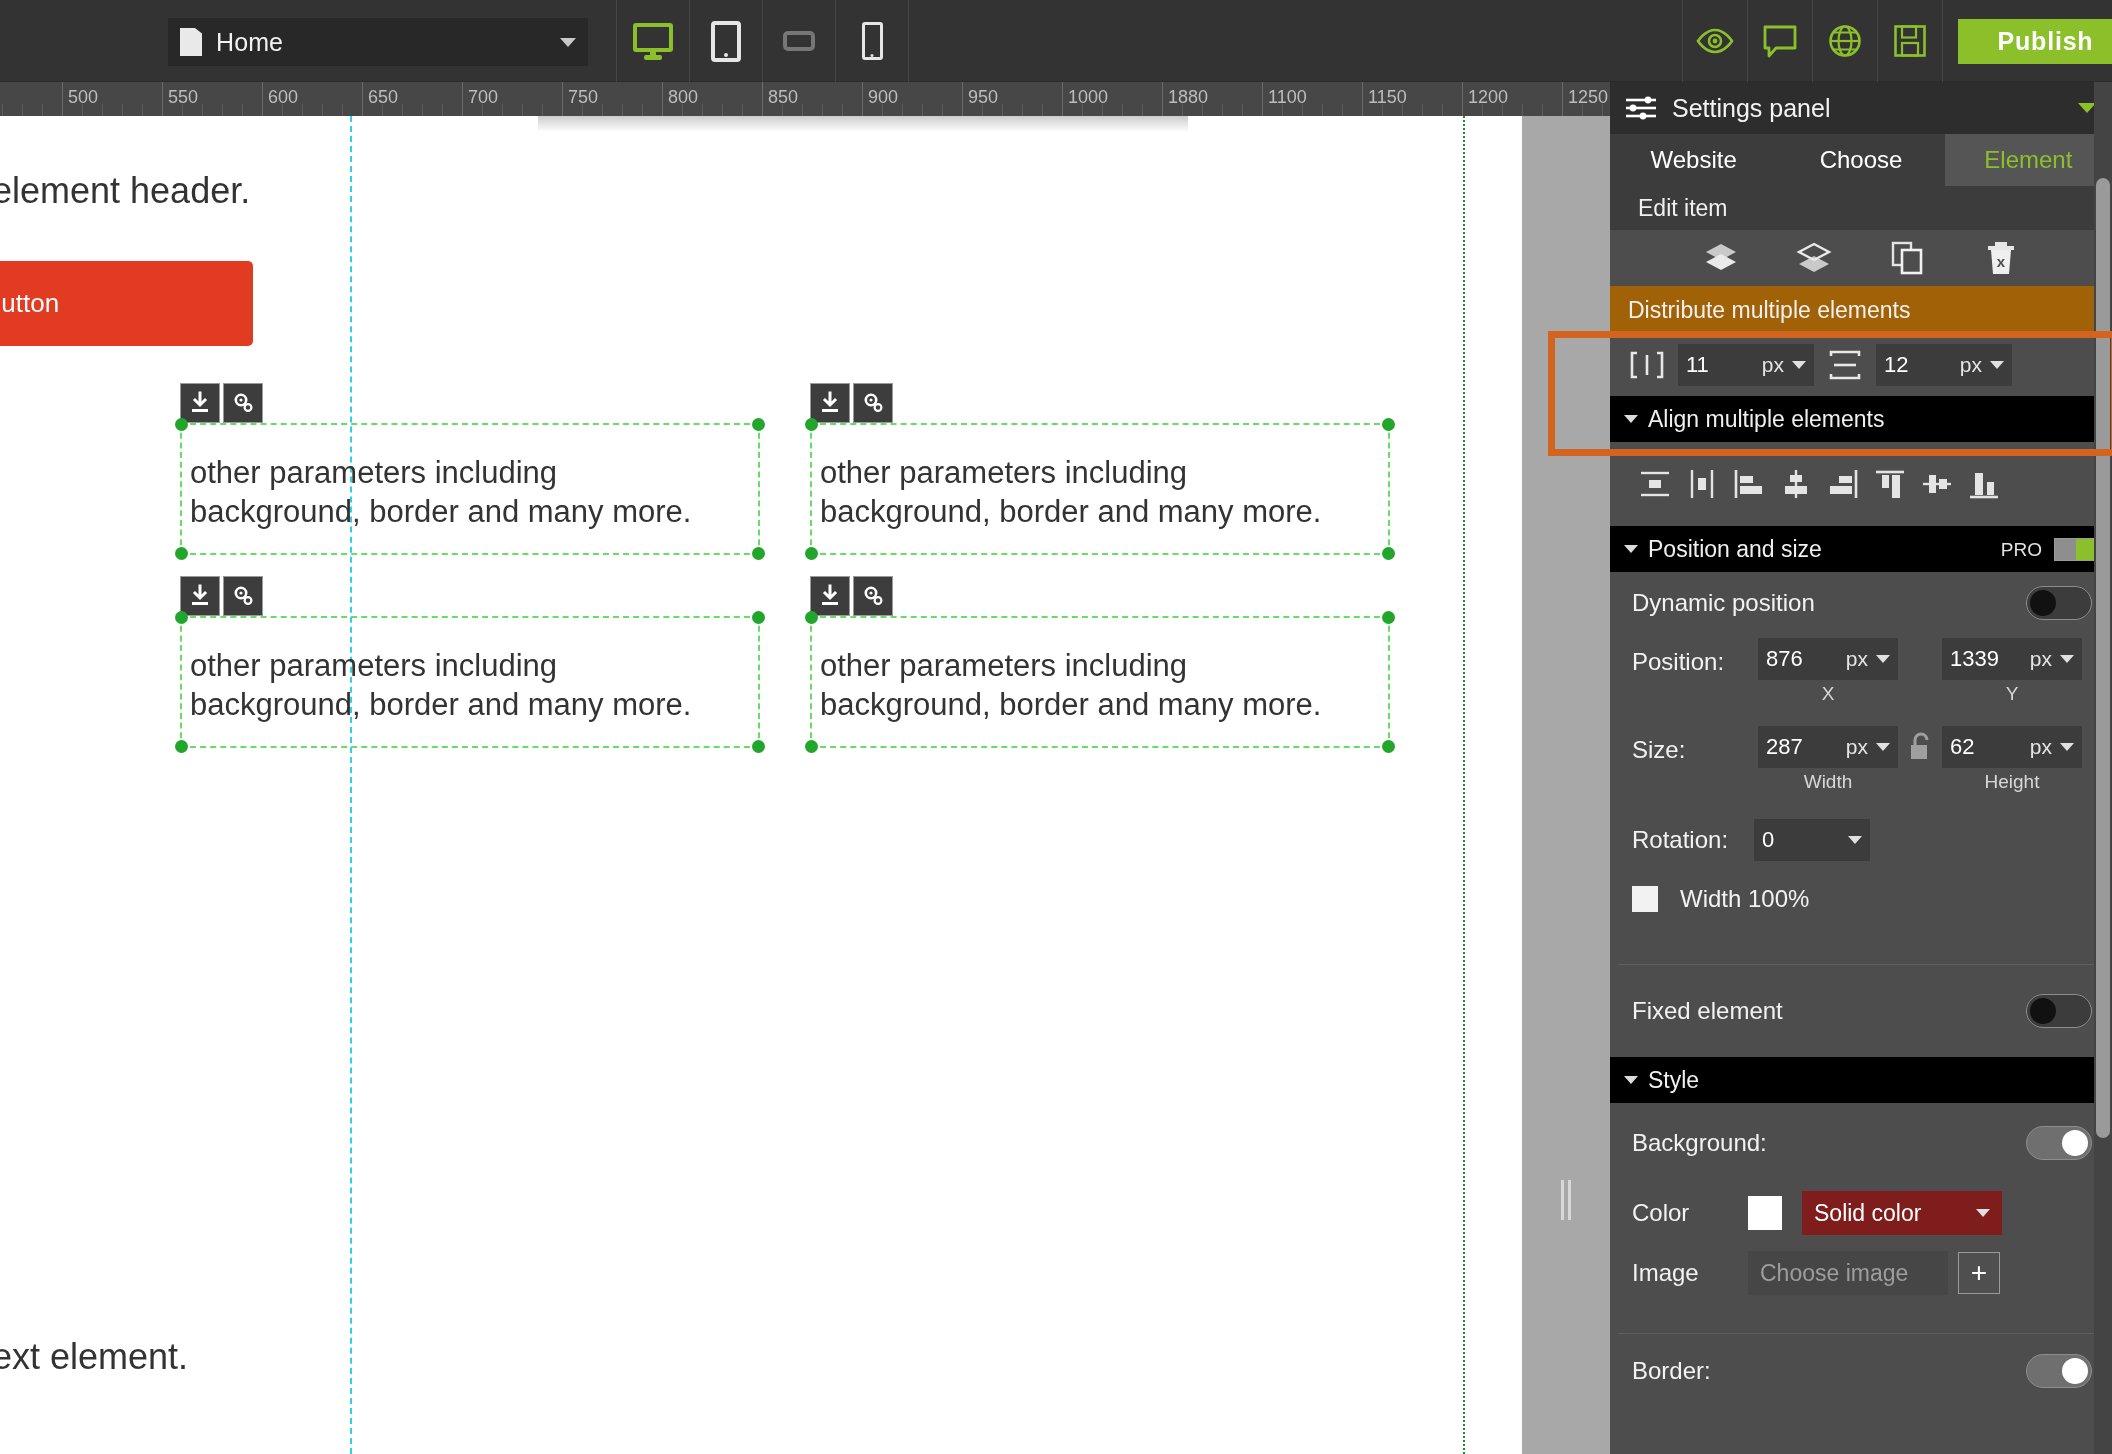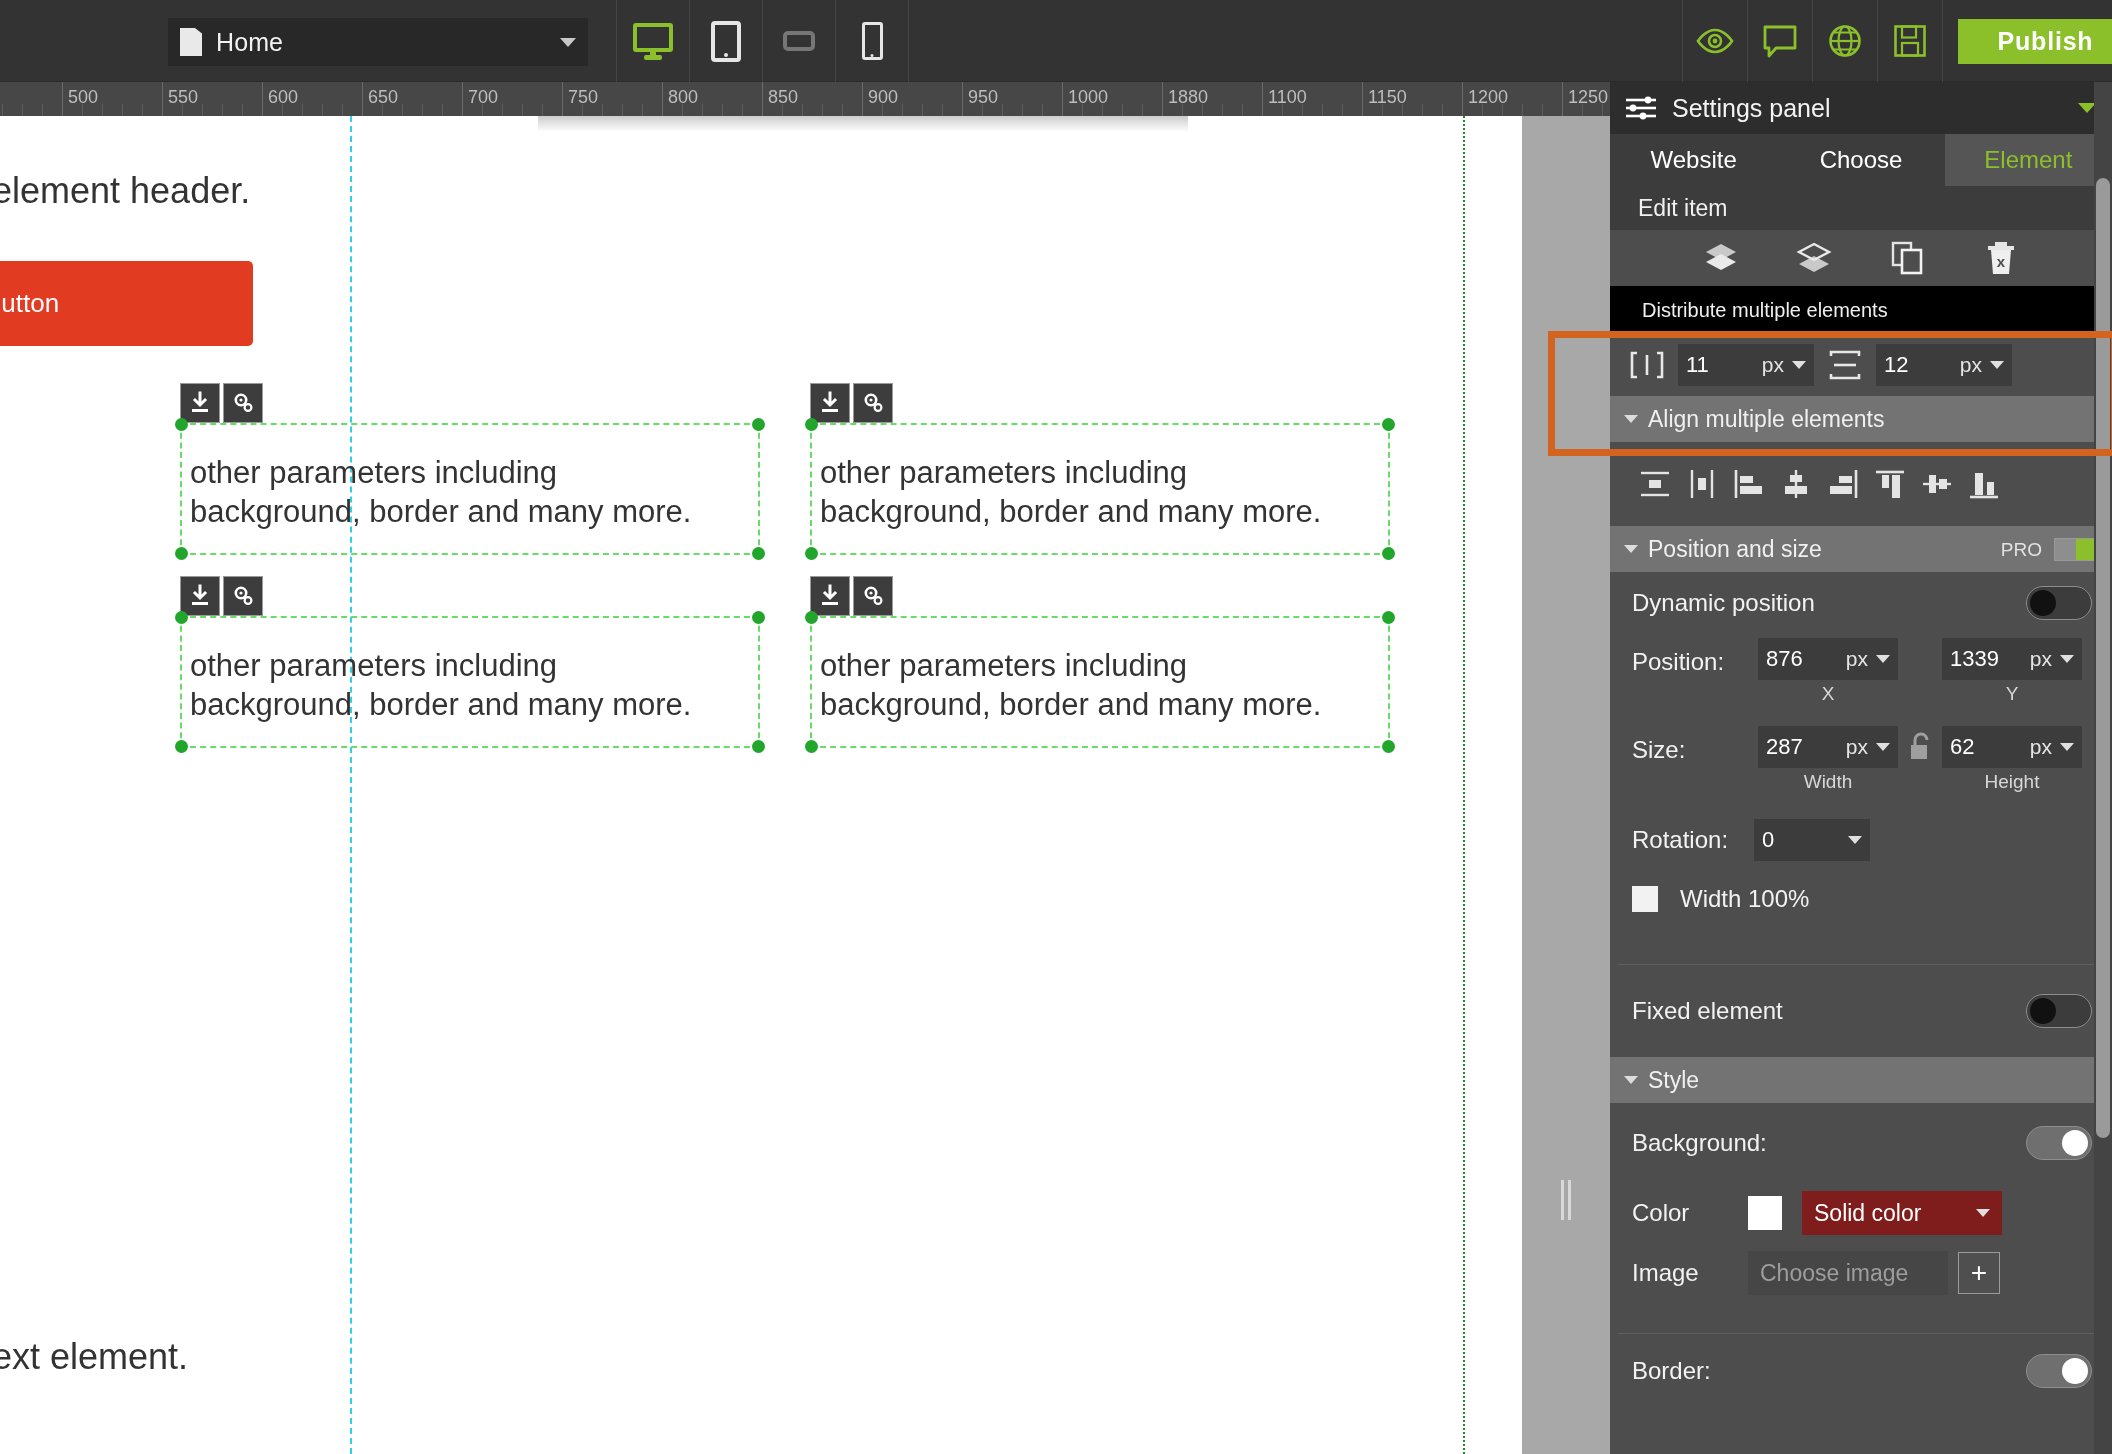--- a/index.html
+++ b/index.html
@@ -136,36 +136,36 @@
   }
   #panel-header .title { font-size:25px; color:#f3f3f3; margin-left:14px; flex:1 1 auto;}
   #panel-header .chev { width:0;height:0;border-left:9px solid transparent;border-right:9px solid transparent;border-top:10px solid #8bc02a; }
   #tabs { height:52px; background:#555555; display:flex; }
   #tabs .tab {
     flex:1 1 0; display:flex; align-items:center; justify-content:center;
     font-size:24px; color:#ffffff; background:#3c3c3c; cursor:pointer;
   }
   #tabs .tab.active { background:#555555; color:#8bc02a; }
   .sec-head {
-    height:46px; background:#737373; display:flex; align-items:center;
+    height:46px; background:#000000; display:flex; align-items:center;
     padding-left:14px; font-size:23px; color:#f0f0f0;
   }
   .sec-head .tri { width:0;height:0;border-left:7px solid transparent;border-right:7px solid transparent;border-top:8px solid #dcdcdc; margin-right:10px;}
   .sec-head .pro { margin-left:auto; display:flex; align-items:flex-end; padding-right:14px; font-size:19px; color:#e2e2e2; }
   .sec-head .pro .sw { display:flex; margin-left:12px; border:1px solid #9a9a9a; }
   .sec-head .pro .sw b { display:block; width:21px; height:21px; background:#8e8e8e;}
   .sec-head .pro .sw b+b { background:#8bc02a; }
 
   #edititem-head { height:44px; background:#3c3c3c; display:flex; align-items:center; padding-left:28px; font-size:23px;}
   #edititem-icons { height:56px; display:flex; align-items:center; justify-content:space-around; padding:0 64px; background:#4d4d4d;}
   #edititem-icons .ei { width:44px; height:40px; display:flex;align-items:center;justify-content:center; cursor:pointer;}
 
   
   #distribute-wrap { background:#4d4d4d; }
-  #distribute-title { height:48px; background:#000000; display:flex; align-items:center; padding-left:32px; font-size:20px; }
+  #distribute-title { height:48px; background:#a16207; display:flex; align-items:center; padding-left:18px; font-size:23px; }
   #distribute-row { height:62px; display:flex; align-items:center; padding-left:18px; gap:12px; }
   .numfield { display:flex; align-items:center; background:#3c3c3c; height:42px; width:136px; padding:0 8px; cursor:text;}
   .numfield .v { flex:1 1 auto; font-size:22px; color:#fff; }
   .numfield .u { font-size:21px; color:#e4e4e4; margin-right:8px;}
   .numfield .c { width:0;height:0;border-left:7px solid transparent;border-right:7px solid transparent;border-top:8px solid #e0e0e0;}
 
   
   #highlight {
     position:absolute; left:1548px; top:331px; width:570px; height:125px;
     border:7px solid #d3641f; pointer-events:none; z-index:40;

